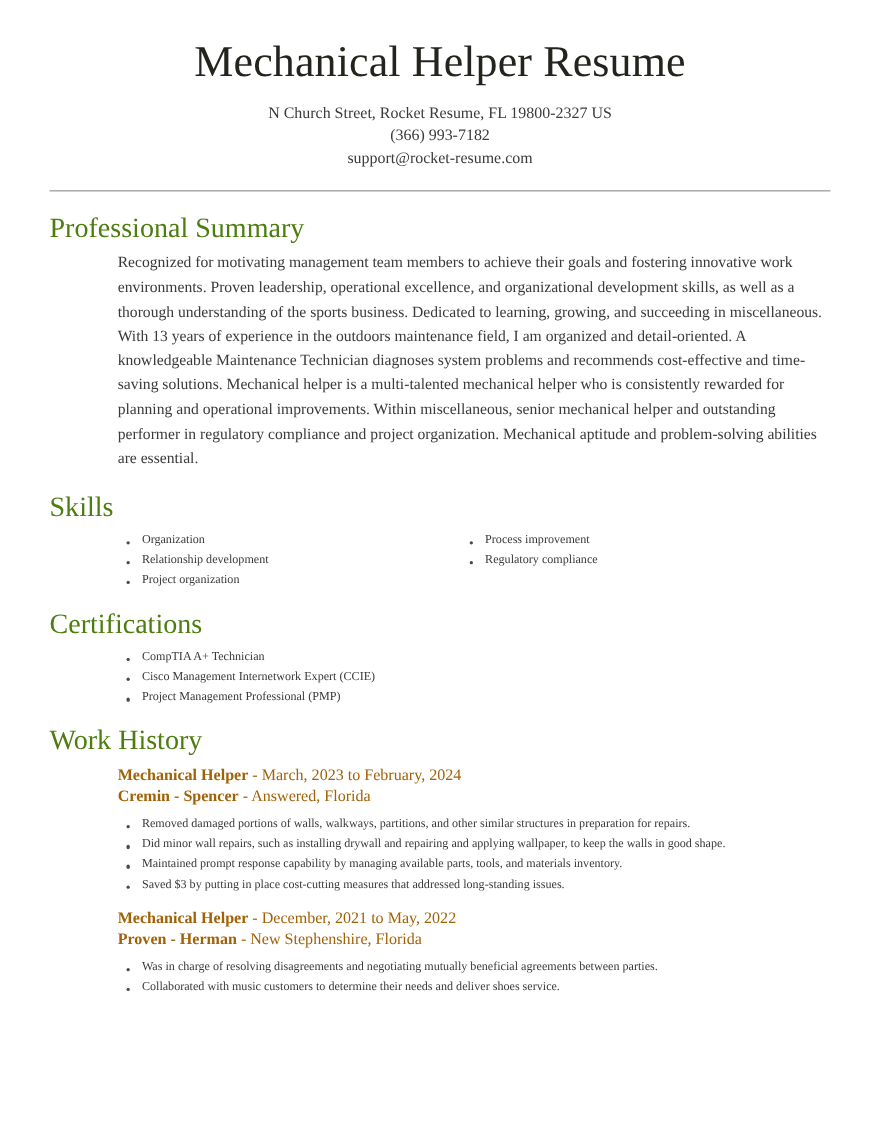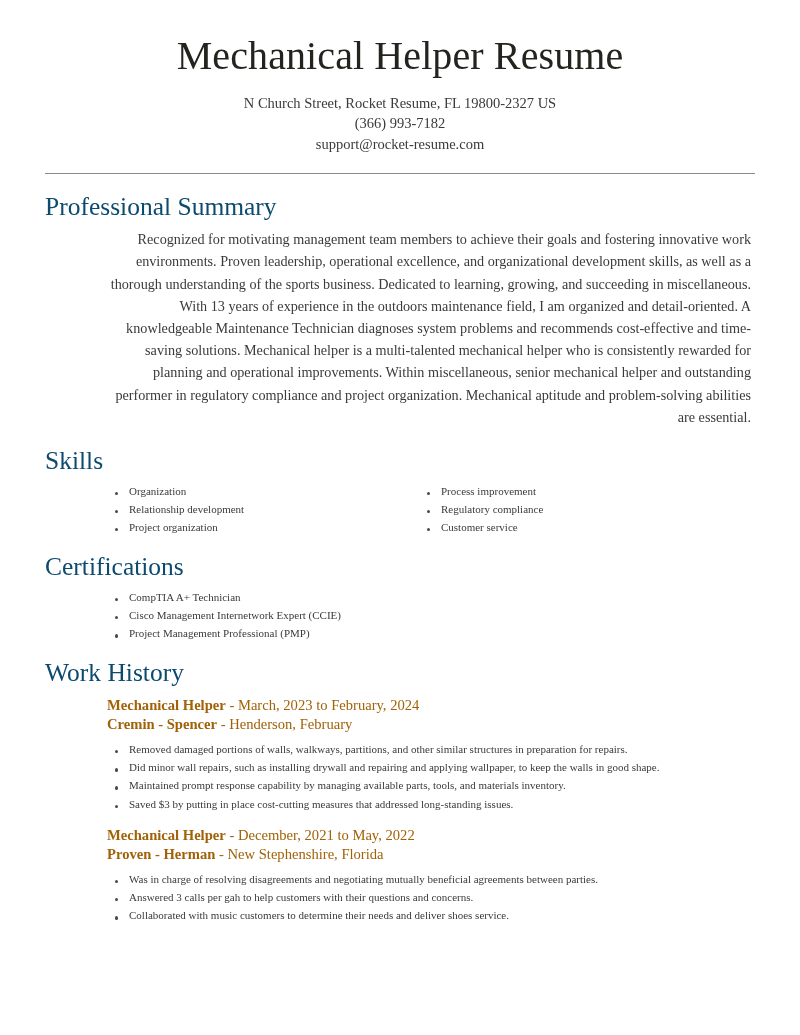--- a/index.html
+++ b/index.html
@@ -51,35 +51,35 @@
   }
 
   
   .section {
     padding: 0 45px;
   }
   .section-title {
     font-size: 25.5px;
     font-weight: 400;
     line-height: 1.2;
-    color: #0c4a6e;
+    color: #4d7c0f;
     margin: 18px 0 6px 0;
   }
   .section-title.tight {
     margin-top: 15px;
   }
 
   .summary-body {
     font-size: 14.2px;
     line-height: 1.565;
     color: #3a3a38;
     margin: 0;
     padding-left: 62px;
     padding-right: 4px;
-    text-align: right;
+    text-align: left;
   }
 
   
   ul.bullets {
     list-style: none;
     margin: 4px 0 0 0;
     padding: 0 0 0 70px;
   }
   ul.bullets li {
     position: relative;
@@ -171,58 +171,56 @@
         <ul class="bullets">
           <li>Organization</li>
           <li>Relationship development</li>
           <li>Project organization</li>
         </ul>
       </div>
       <div class="col">
         <ul class="bullets">
           <li>Process improvement</li>
           <li>Regulatory compliance</li>
-          <li>Customer service</li>
         </ul>
       </div>
     </div>
   </div>
 
   <div class="section">
     <h2 class="section-title tight">Certifications</h2>
     <ul class="bullets">
       <li>CompTIA A+ Technician</li>
       <li>Cisco Management Internetwork Expert (CCIE)</li>
       <li>Project Management Professional (PMP)</li>
     </ul>
   </div>
 
   <div class="section">
     <h2 class="section-title tight">Work History</h2>
 
     <div class="job">
       <p class="job-line"><span class="bold">Mechanical Helper</span><span> - March, 2023 to February, 2024</span></p>
-      <p class="job-line"><span class="bold">Cremin - Spencer</span><span> - Henderson, February</span></p>
+      <p class="job-line"><span class="bold">Cremin - Spencer</span><span> - Answered, Florida</span></p>
       <div class="job-bullets-wrap">
         <ul class="bullets">
           <li>Removed damaged portions of walls, walkways, partitions, and other similar structures in preparation for repairs.</li>
           <li>Did minor wall repairs, such as installing drywall and repairing and applying wallpaper, to keep the walls in good shape.</li>
           <li>Maintained prompt response capability by managing available parts, tools, and materials inventory.</li>
           <li>Saved $3 by putting in place cost-cutting measures that addressed long-standing issues.</li>
         </ul>
       </div>
     </div>
 
     <div class="job">
       <p class="job-line"><span class="bold">Mechanical Helper</span><span> - December, 2021 to May, 2022</span></p>
       <p class="job-line"><span class="bold">Proven - Herman</span><span> - New Stephenshire, Florida</span></p>
       <div class="job-bullets-wrap">
         <ul class="bullets">
           <li>Was in charge of resolving disagreements and negotiating mutually beneficial agreements between parties.</li>
-          <li>Answered 3 calls per gah to help customers with their questions and concerns.</li>
           <li>Collaborated with music customers to determine their needs and deliver shoes service.</li>
 
         </ul>
       </div>
     </div>
 
   </div>
 </div>
 
 </body></html>

